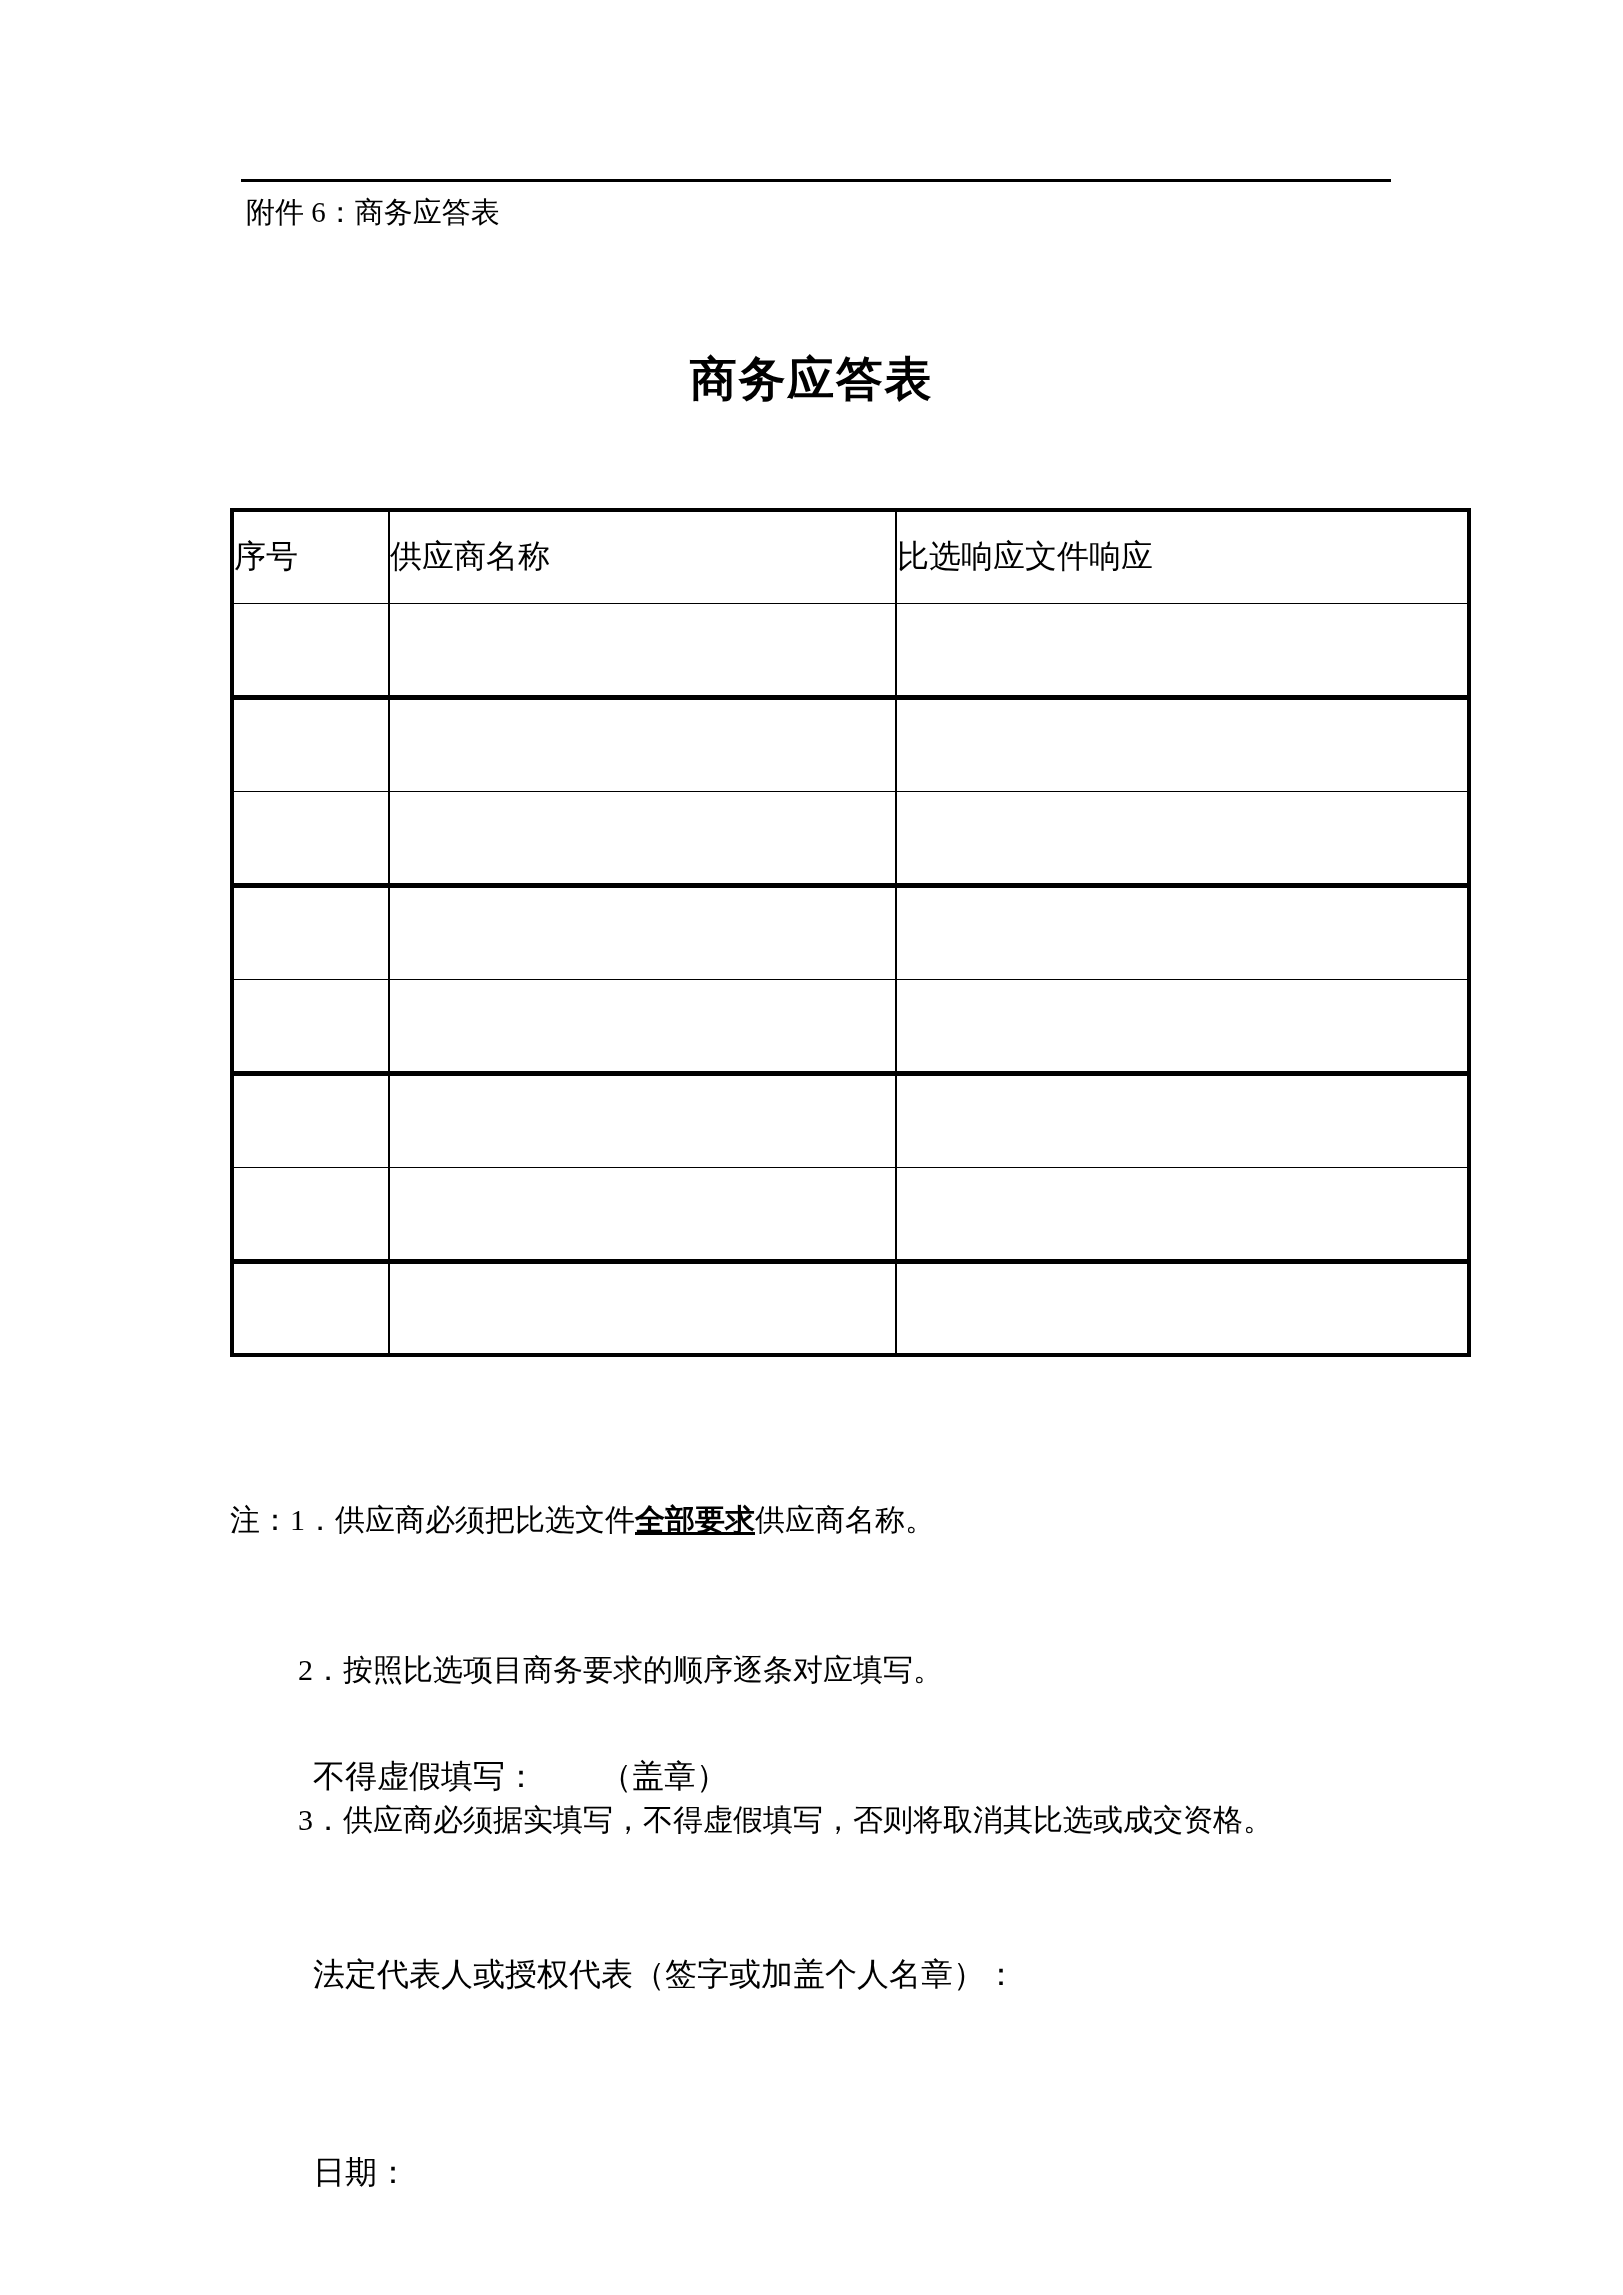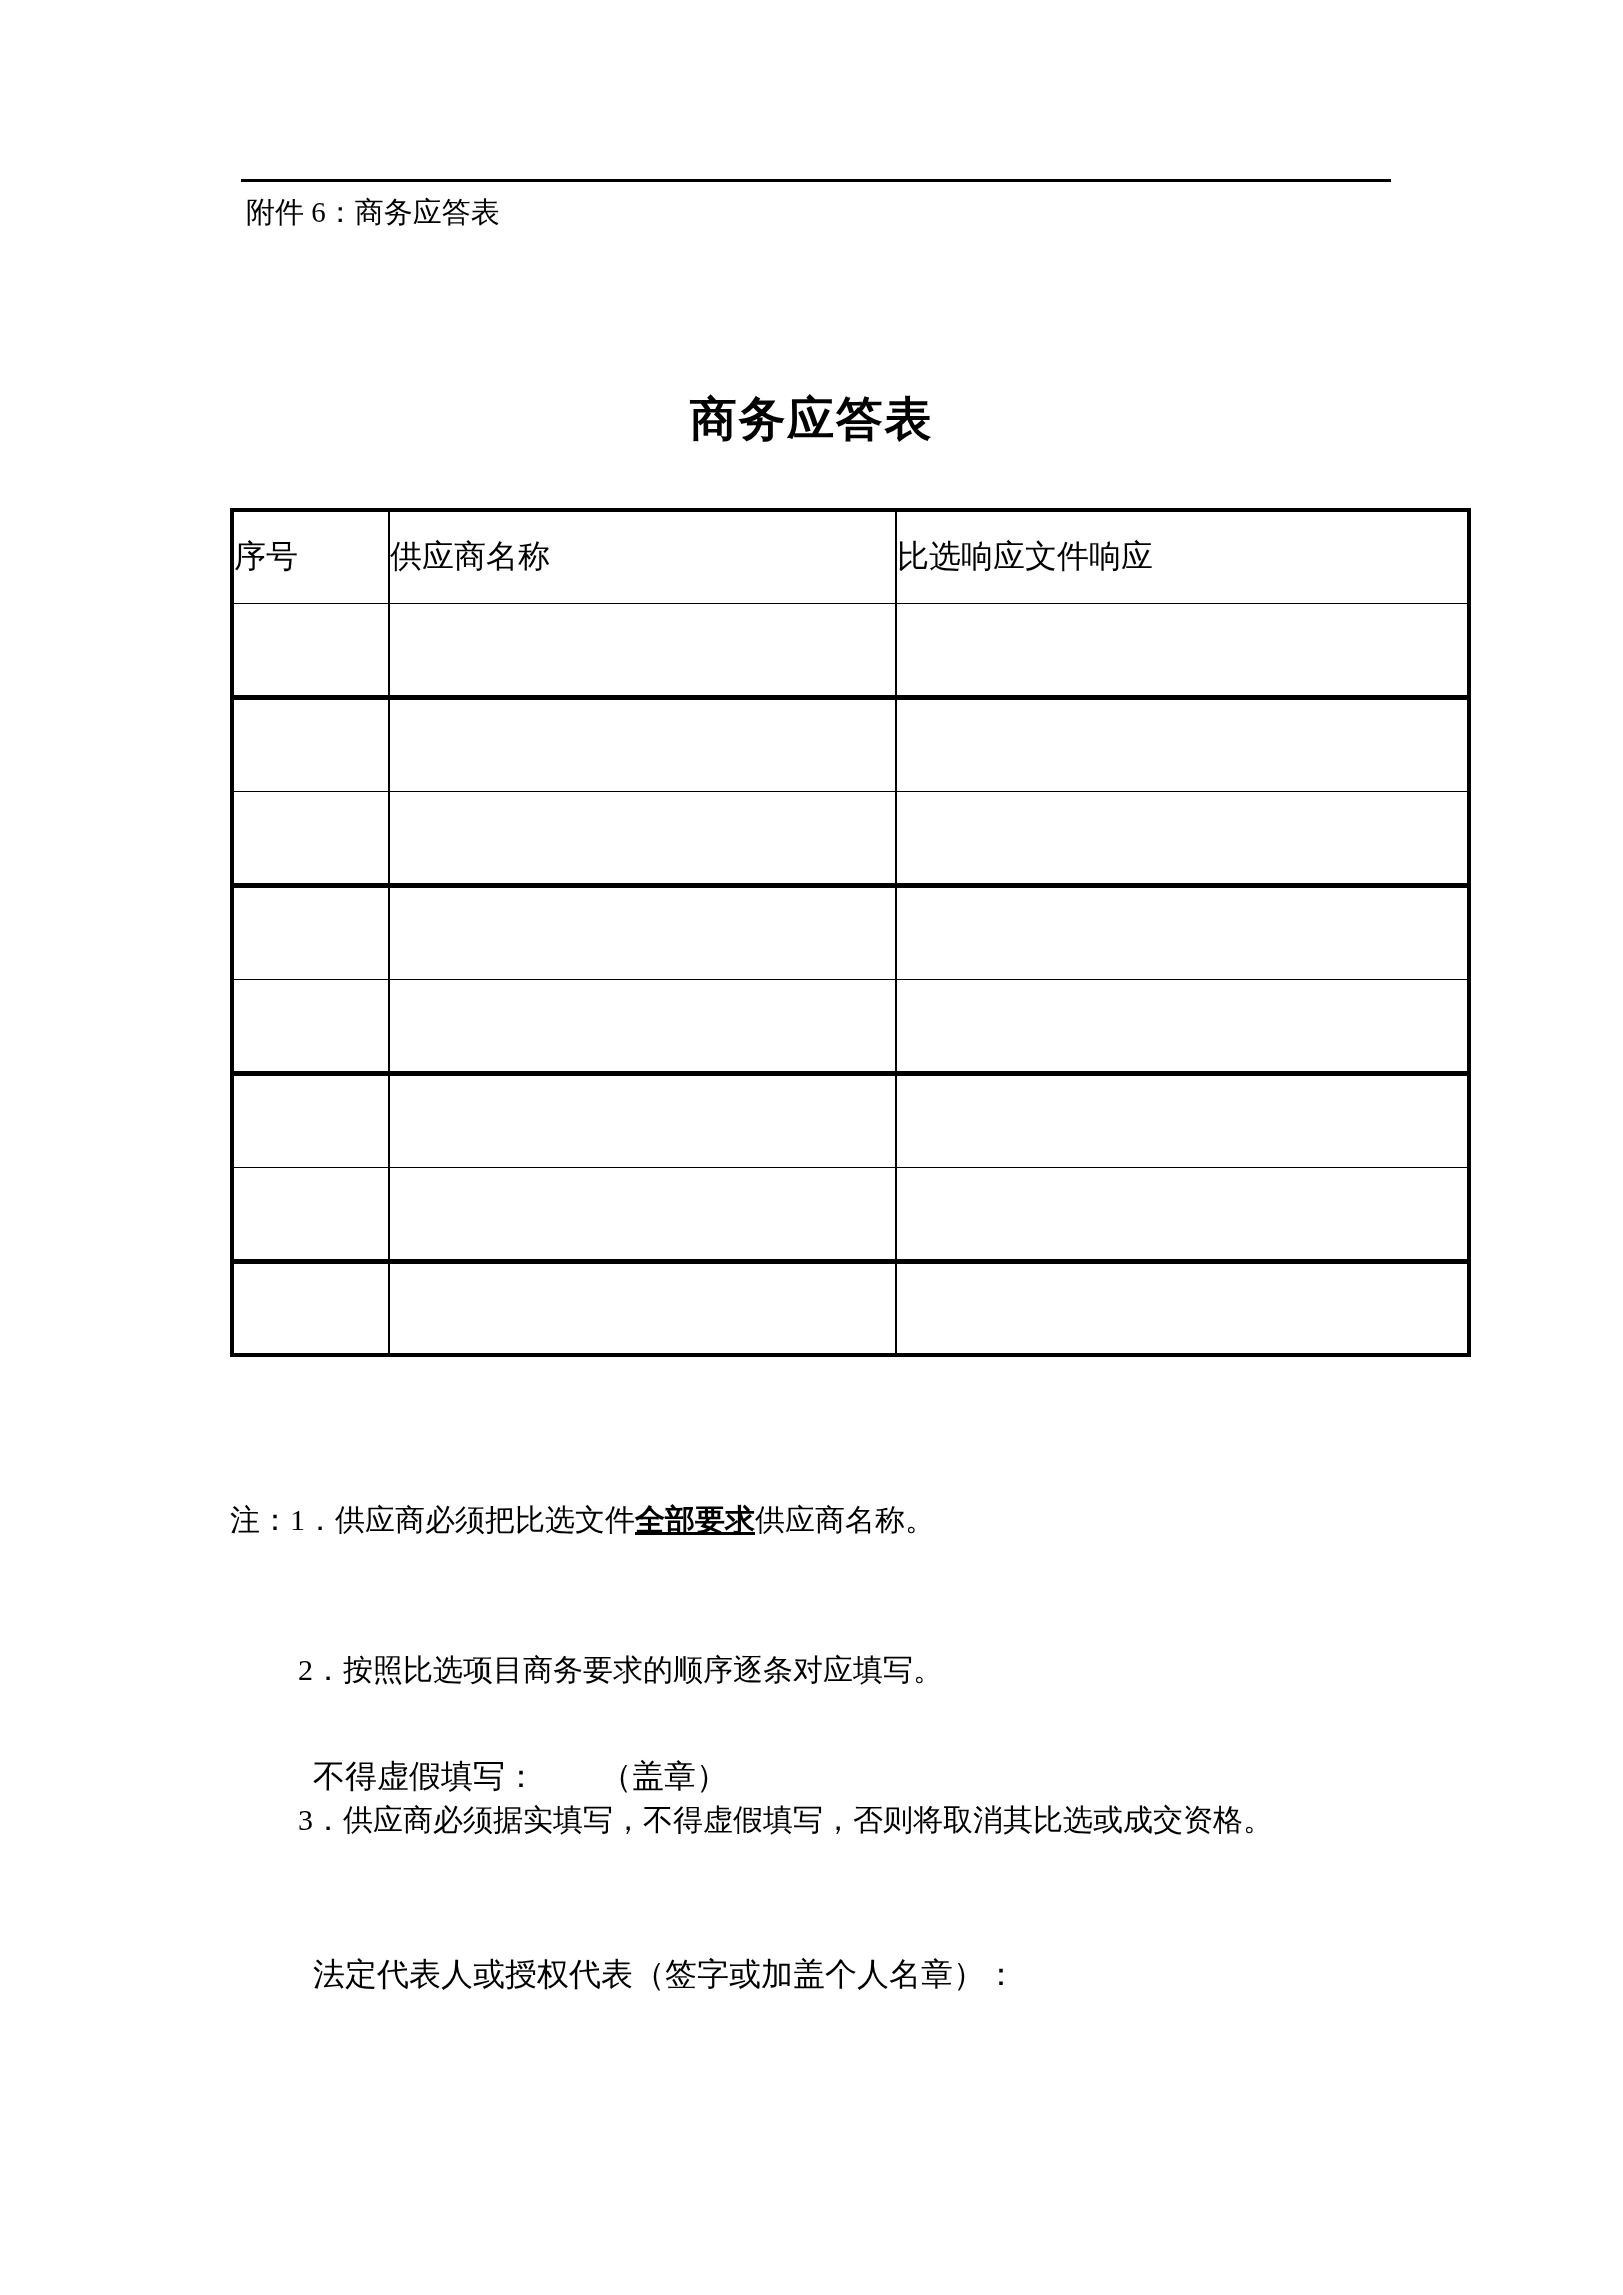--- a/index.html
+++ b/index.html
@@ -35,21 +35,20 @@
     position: absolute;
     left: 0;
     top: 352px;
     width: 100%;
     text-align: center;
     font-family: "Liberation Sans", sans-serif;
     font-weight: bold;
     font-size: 47px;
     line-height: 54px;
     letter-spacing: 1.7px;
-    margin-top: 40px;
   }
   table.resp-table {
     position: absolute;
     left: 230px;
     top: 508px;
     width: 1238px;
     border-collapse: collapse;
     table-layout: fixed;
     border: 4.2px solid #000000;
   }
@@ -168,14 +167,15 @@
 
 <div class="notes">
   <div class="note-line"><span>注：</span><span>1．</span><span>供应商必须把比选文件</span><b>全部要求</b><span>供应商名称。</span></div>
   <div class="note-line indented"><span>2．</span><span>按照比选项目商务要求的顺序逐条对应填写。</span></div>
   <div class="note-line indented"><span>3．</span><span>供应商必须据实填写，不得虚假填写，否则将取消其比选或成交资格。</span></div>
 </div>
 
 <div class="signature-block">
   <div><span>不得虚假填写：</span><span class="seal-label">（盖章）</span></div>
   <div><span>法定代表人或授权代表（签字或加盖个人名章）：</span></div>
+  <div><span>日期：</span></div>
 </div>
 
 
 </body></html>

